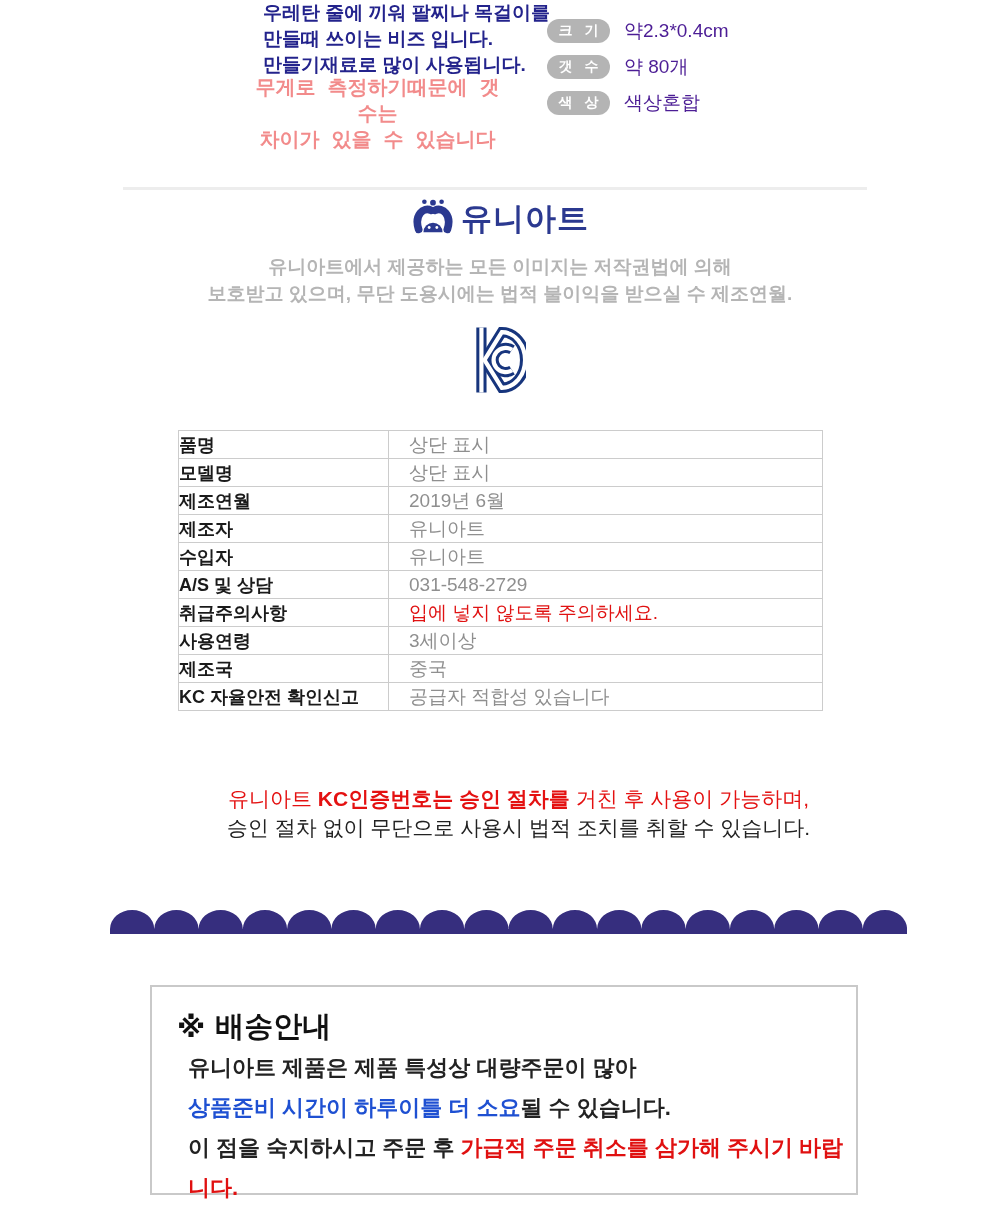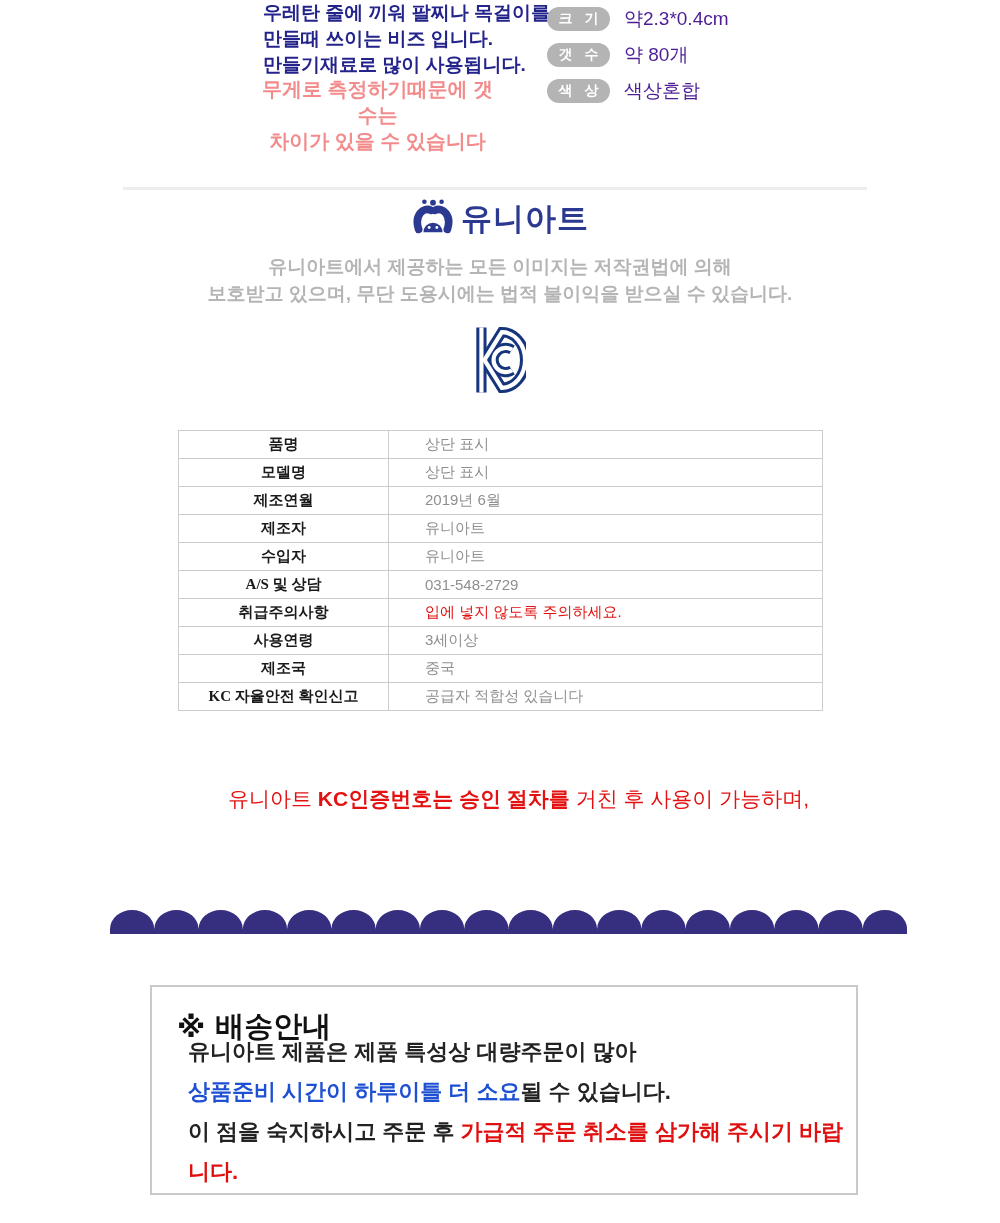--- a/index.html
+++ b/index.html
@@ -11,22 +11,23 @@
   }
   
   .intro-desc {
     position:absolute; left:263px; top:0px;
     font-size:19px; font-weight:bold; color:#23238c; line-height:26px;
   }
   .intro-warning {
     position:absolute; left:255px; top:76px; width:245px;
     font-size:20px; font-weight:bold; color:#f28b8b; line-height:26px;
     text-align:center;
-  }
-  .spec-list { position:absolute; left:547px; top:6px;text-align:right; }
+    font-family:Liberation Mono, monospace;
+  }
+  .spec-list { position:absolute; left:547px; top:18px;text-align:right; }
   .spec-row { display:flex; align-items:center; height:26px; margin-bottom:10px; }
   .spec-pill {
     width:63px; height:24px; border-radius:13px; background:#b4b4b4;
     color:#fff; font-size:14px; font-weight:bold; letter-spacing:4px;
     display:flex; align-items:center; justify-content:center;
     padding-left:4px;
   }
   .spec-value { margin-left:14px; font-size:19px; color:#4c1d95; }
 
   .divider {
@@ -49,24 +50,24 @@
     display:flex; justify-content:center;
   }
 
   
   .product-table {
     position:absolute; left:178px; top:430px; width:645px;
     border-collapse:collapse;
   }
   .product-table td { border:1px solid #ccc; height:28px; background:#fff; }
   .product-table td.t-label {
-    width:210px; text-align:center; font-size:15px; font-weight:bold; color:#1a1a1a;font-family:Liberation Serif, serif;
+    width:210px; text-align:left; font-size:18px; font-weight:bold; color:#1a1a1a;
   }
   .product-table td.t-value {
-    padding-left:36px; font-size:15px; color:#8f8f8f;
+    padding-left:20px; font-size:19px; color:#8f8f8f;
   }
   .product-table td.t-value.red { color:#e01212; }
 
   
   .kc-notice {
     position:absolute; left:0; top:784px; width:1000px;
     text-align:center; font-size:21px; line-height:29px;padding-left:37px;
   }
   .kc-notice .red { color:#e41111; }
   .kc-notice .red-bold { color:#e41111; font-weight:bold; }
@@ -79,21 +80,21 @@
   .shipping-box {
     position:absolute; left:150px; top:985px; width:708px; height:210px;
     border:2px solid #c9c9c9; background:#fff;
   }
   .shipping-title {
     position:absolute; left:25px; top:20px;
     font-size:29px; font-weight:800; color:#111;
     display:flex; align-items:center; gap:10px;
   }
   .shipping-body {
-    position:absolute; left:36px; top:45px;
+    position:absolute; left:36px; top:61px;
     font-size:22px; line-height:40px; color:#222; font-weight:bold;
   }
   .shipping-body .blue { color:#1e50d2; }
   .shipping-body .red { color:#e01010; }
 </style>
 </head>
 <body>
 
 <div class="intro-desc">
   <div>우레탄 줄에 끼워 팔찌나 목걸이를</div>
@@ -136,21 +137,21 @@
       <circle cx="32" cy="4" r="2.4" fill="#2b3990"></circle>
       <circle cx="19" cy="31" r="1.5" fill="#fff"></circle>
       <circle cx="27" cy="31" r="1.5" fill="#fff"></circle>
     </svg>
   </span>
   <span class="brand-text">유니아트</span>
 </div>
 
 <div class="copyright">
   <div>유니아트에서 제공하는 모든 이미지는 저작권법에 의해</div>
-  <div>보호받고 있으며, 무단 도용시에는 법적 불이익을 받으실 수 있습니다.</div>
+  <div>보호받고 있으며, 무단 도용시에는 법적 불이익을 받으실 수 제조연월.</div>
 </div>
 
 <div class="kc-mark-wrap">
   <span>
     <svg width="52" height="76" viewBox="0 0 56 78">
       <g fill="none" stroke="#17357d" stroke-width="11">
         <path d="M8 4 V74"></path>
         <path d="M10 41 L30 9 A25 30 0 0 1 30 69 L10 37"></path>
         <path d="M41 28 A13 13 0 1 0 41 50"></path>
       </g>
@@ -205,20 +206,21 @@
       <td class="t-label">KC 자율안전 확인신고</td>
       <td class="t-value">공급자 적합성 있습니다</td>
     </tr>
   </tbody>
 </table>
 
 <div class="kc-notice">
   <div>
     <span class="red">유니아트 </span><span class="red-bold">KC인증번호는 승인 절차를</span><span class="red"> 거친 후 사용이 가능하며,</span>
   </div>
+  <div class="black-line">승인 절차 없이 무단으로 사용시 법적 조치를 취할 수 있습니다.</div>
 </div>
 
 <div class="wave-divider">
   <svg width="797" height="26" viewBox="0 0 797 26">
     <path fill="#362e7e" d="M0 21
       a22.14 19 0 0 1 44.28 0 a22.14 19 0 0 1 44.28 0 a22.14 19 0 0 1 44.28 0
       a22.14 19 0 0 1 44.28 0 a22.14 19 0 0 1 44.28 0 a22.14 19 0 0 1 44.28 0
       a22.14 19 0 0 1 44.28 0 a22.14 19 0 0 1 44.28 0 a22.14 19 0 0 1 44.28 0
       a22.14 19 0 0 1 44.28 0 a22.14 19 0 0 1 44.28 0 a22.14 19 0 0 1 44.28 0
       a22.14 19 0 0 1 44.28 0 a22.14 19 0 0 1 44.28 0 a22.14 19 0 0 1 44.28 0

